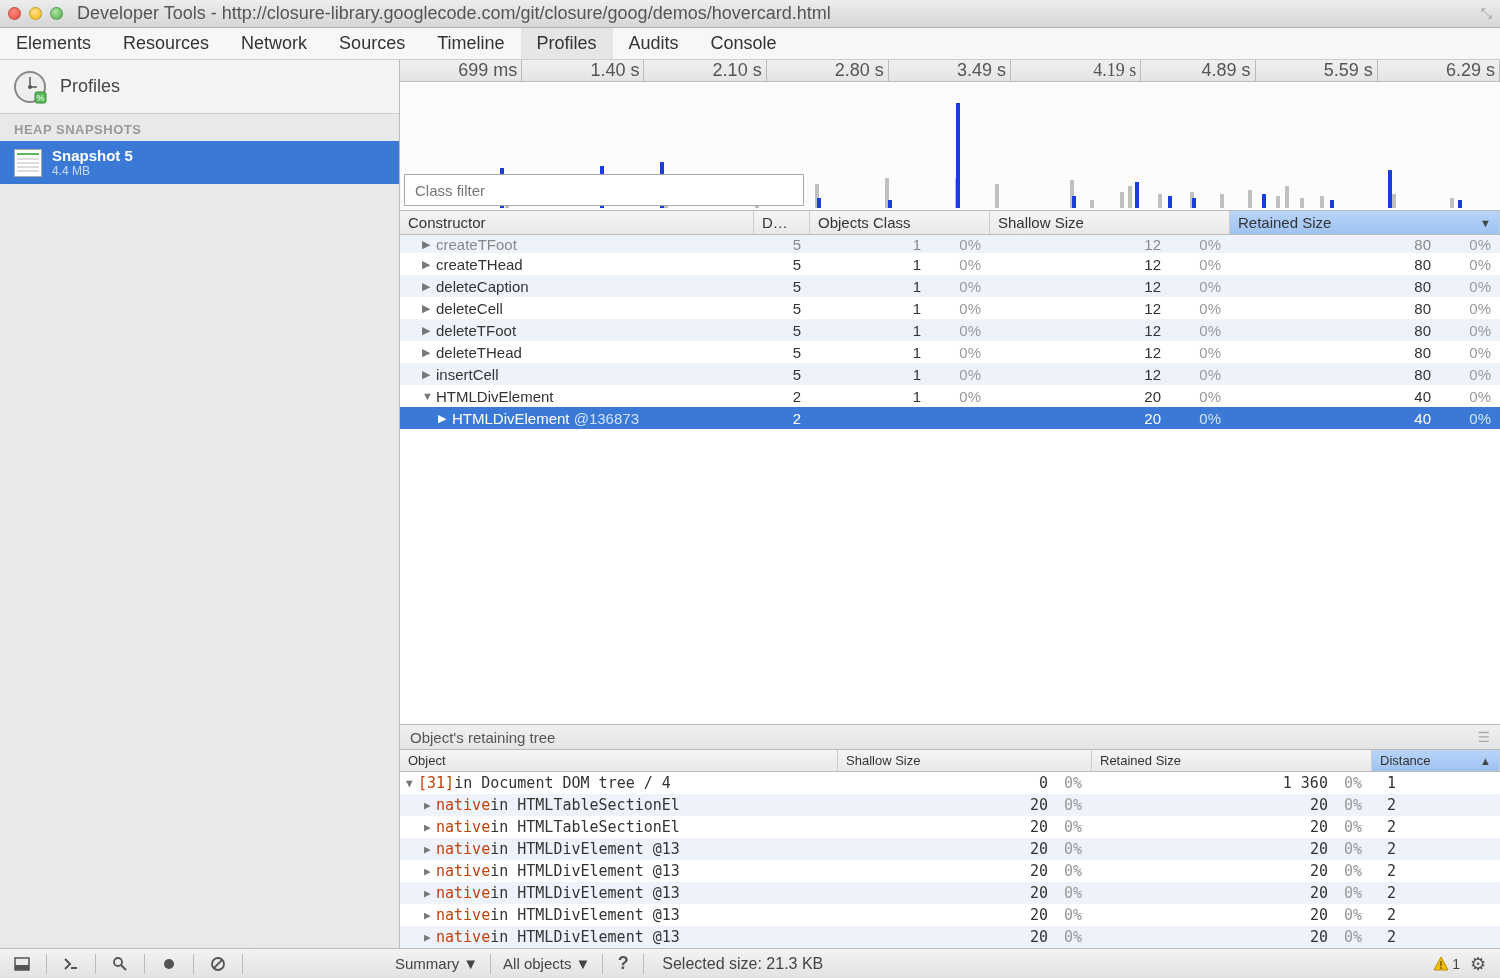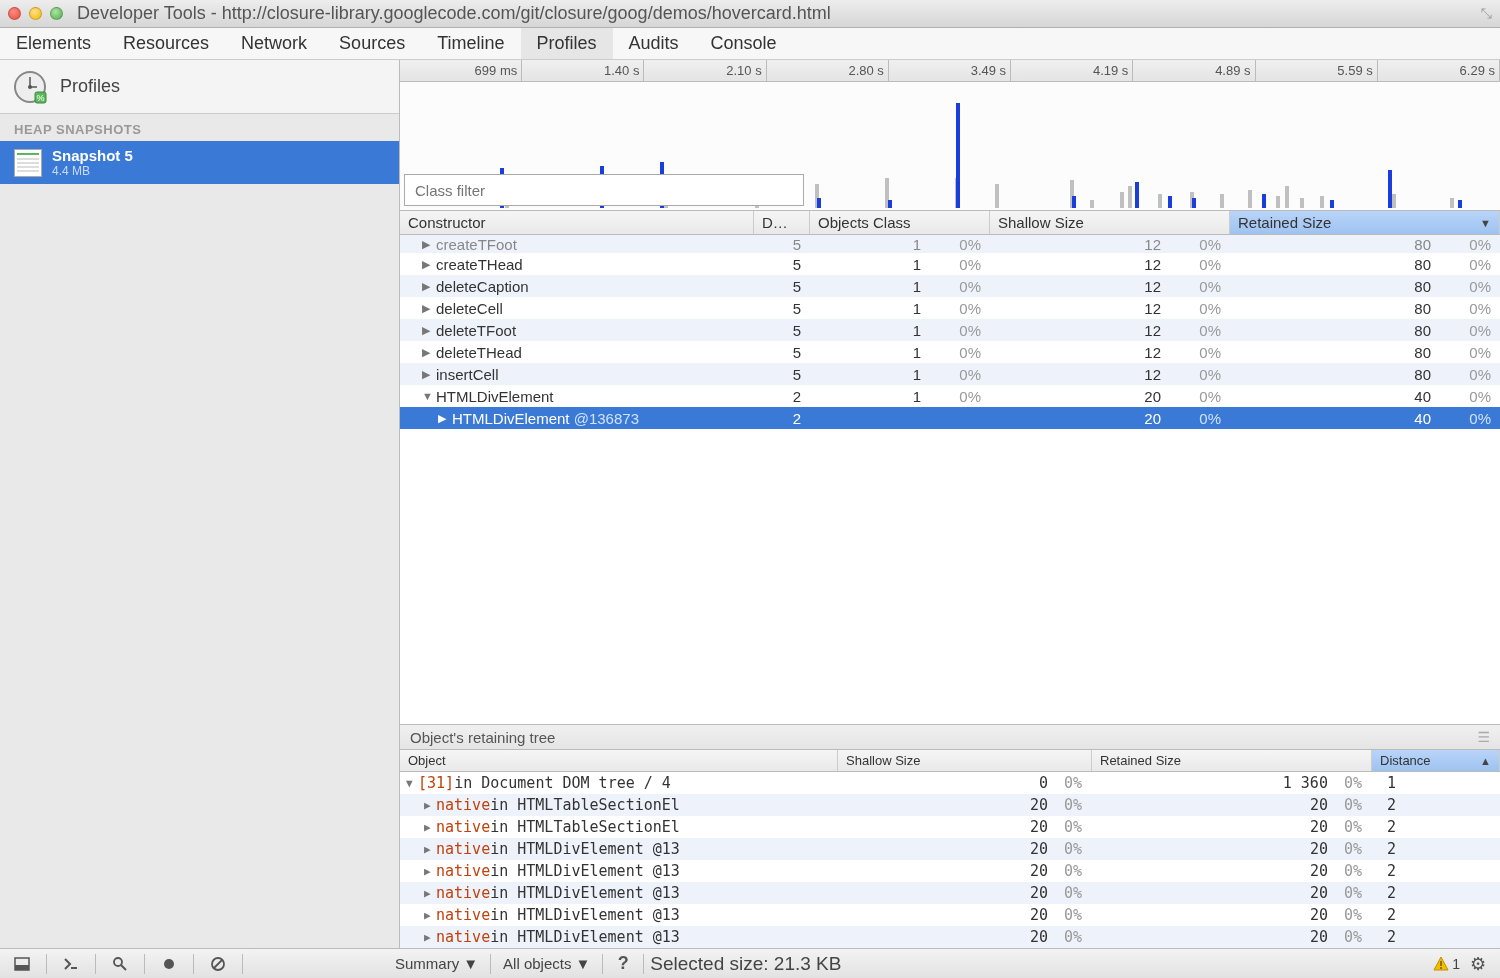--- a/index.html
+++ b/index.html
@@ -36,21 +36,21 @@
     .snap-icon::after { content:''; position:absolute; left:2px; right:2px; top:8px; bottom:2px; background: repeating-linear-gradient(#ddd, #ddd 2px, #fff 2px, #fff 4px); }
     .sb-item-text .name { font-size: 15px; font-weight: bold; }
     .sb-item-text .size { font-size: 12px; opacity: 0.85; }
     .sb-item.active .size { color: #dfeaff; }
     
     
     .rightpane { flex: 1; display: flex; flex-direction: column; }
     
     
     .timeline-wrap { height: 150px; display: flex; flex-direction: column; position: relative; }
-    .ruler { height: 22px; background: linear-gradient(#f0f0f0,#e4e4e4); border-bottom: 1px solid #bbb; display: flex; font-size: 13px; color: #555; position: relative; }
+    .ruler { height: 22px; background: linear-gradient(#f0f0f0,#e4e4e4); border-bottom: 1px solid #bbb; display: flex; font-size: 18px; color: #555; position: relative; }
     .ruler-tick { position: absolute; top: 0; bottom: 0; display: flex; align-items: center; justify-content: flex-end; padding-right: 4px; border-right: 1px solid #bbb; }
     .timeline-canvas { flex: 1; background: #fcfcfc; position: relative; overflow: hidden; }
     .bar { position: absolute; bottom: 2px; width: 4px; }
     .bar.blue { background: #1a3edb; }
     .bar.gray { background: #c0c0c0; }
     
     
     .filter-row { position:absolute; bottom:0; left:0; }
     .filter-row input { width: 400px; height: 32px; font-size: 15px; padding: 2px 10px; border: 1px solid #aaa; background: #fff; color: #666; margin: 4px; }
     
@@ -151,21 +151,21 @@
   </div>
 
   <div class="rightpane">
     <div class="timeline-wrap">
       <div class="ruler" id="ruler">
           <div class="ruler-tick" style="left: 0px; width: 122.222px;">699 ms</div>
           <div class="ruler-tick" style="left: 0px; width: 244.444px;">1.40 s</div>
           <div class="ruler-tick" style="left: 0px; width: 366.667px;">2.10 s</div>
           <div class="ruler-tick" style="left: 0px; width: 488.889px;">2.80 s</div>
           <div class="ruler-tick" style="left: 0px; width: 611.111px;">3.49 s</div>
-          <div class="ruler-tick" style="left: 0px; width: 733.333px;">4.19 s</div>
+          <div class="ruler-tick" style="left: 8px; width: 733.333px; font-family: Liberation Serif, serif;">4.19 s</div>
           <div class="ruler-tick" style="left: 0px; width: 855.556px;">4.89 s</div>
           <div class="ruler-tick" style="left: 0px; width: 977.778px;">5.59 s</div>
           <div class="ruler-tick" style="left: 0px; width: 1100px;">6.29 s</div>
         </div>
       <div class="timeline-canvas" id="tcanvas">
 
       <div class="bar blue" style="left: 100px; height: 40px;"></div>
           <div class="bar gray" style="left: 105px; height: 12px;"></div>
           <div class="bar blue" style="left: 200px; height: 42px;"></div>
           <div class="bar blue" style="left: 260px; height: 46px;"></div>
@@ -596,21 +596,21 @@
       <span>▼</span>
     </div>
   <div class="sb-sep"></div>
   <div class="sb-dd">
       <span>All objects</span> 
       <span>▼</span>
     </div>
   <div class="sb-sep"></div>
   <div class="sb-btn" style="font-size:18px; font-weight:bold;">?</div>
   <div class="sb-sep"></div>
-  <div style="font-size:19px;">Selected size: 21.3 KB</div>
+  <div style="font-size:16px;margin-left:12px;">Selected size: 21.3 KB</div>
   <div class="sb-spacer"></div>
   <div class="warn">
     <svg width="16" height="16" viewBox="0 0 16 16">
         <path d="M8 1 L15 14 L1 14 Z" fill="#f0c000" stroke="#c09000"></path>
         <line x1="8" y1="5" x2="8" y2="10" stroke="#7a5800" stroke-width="1.5"></line>
         <circle cx="8" cy="12" r="1" fill="#7a5800"></circle>
       </svg>
     <span style="color:#444;">1</span>
   </div>
   <div class="sb-btn gear">⚙</div>

